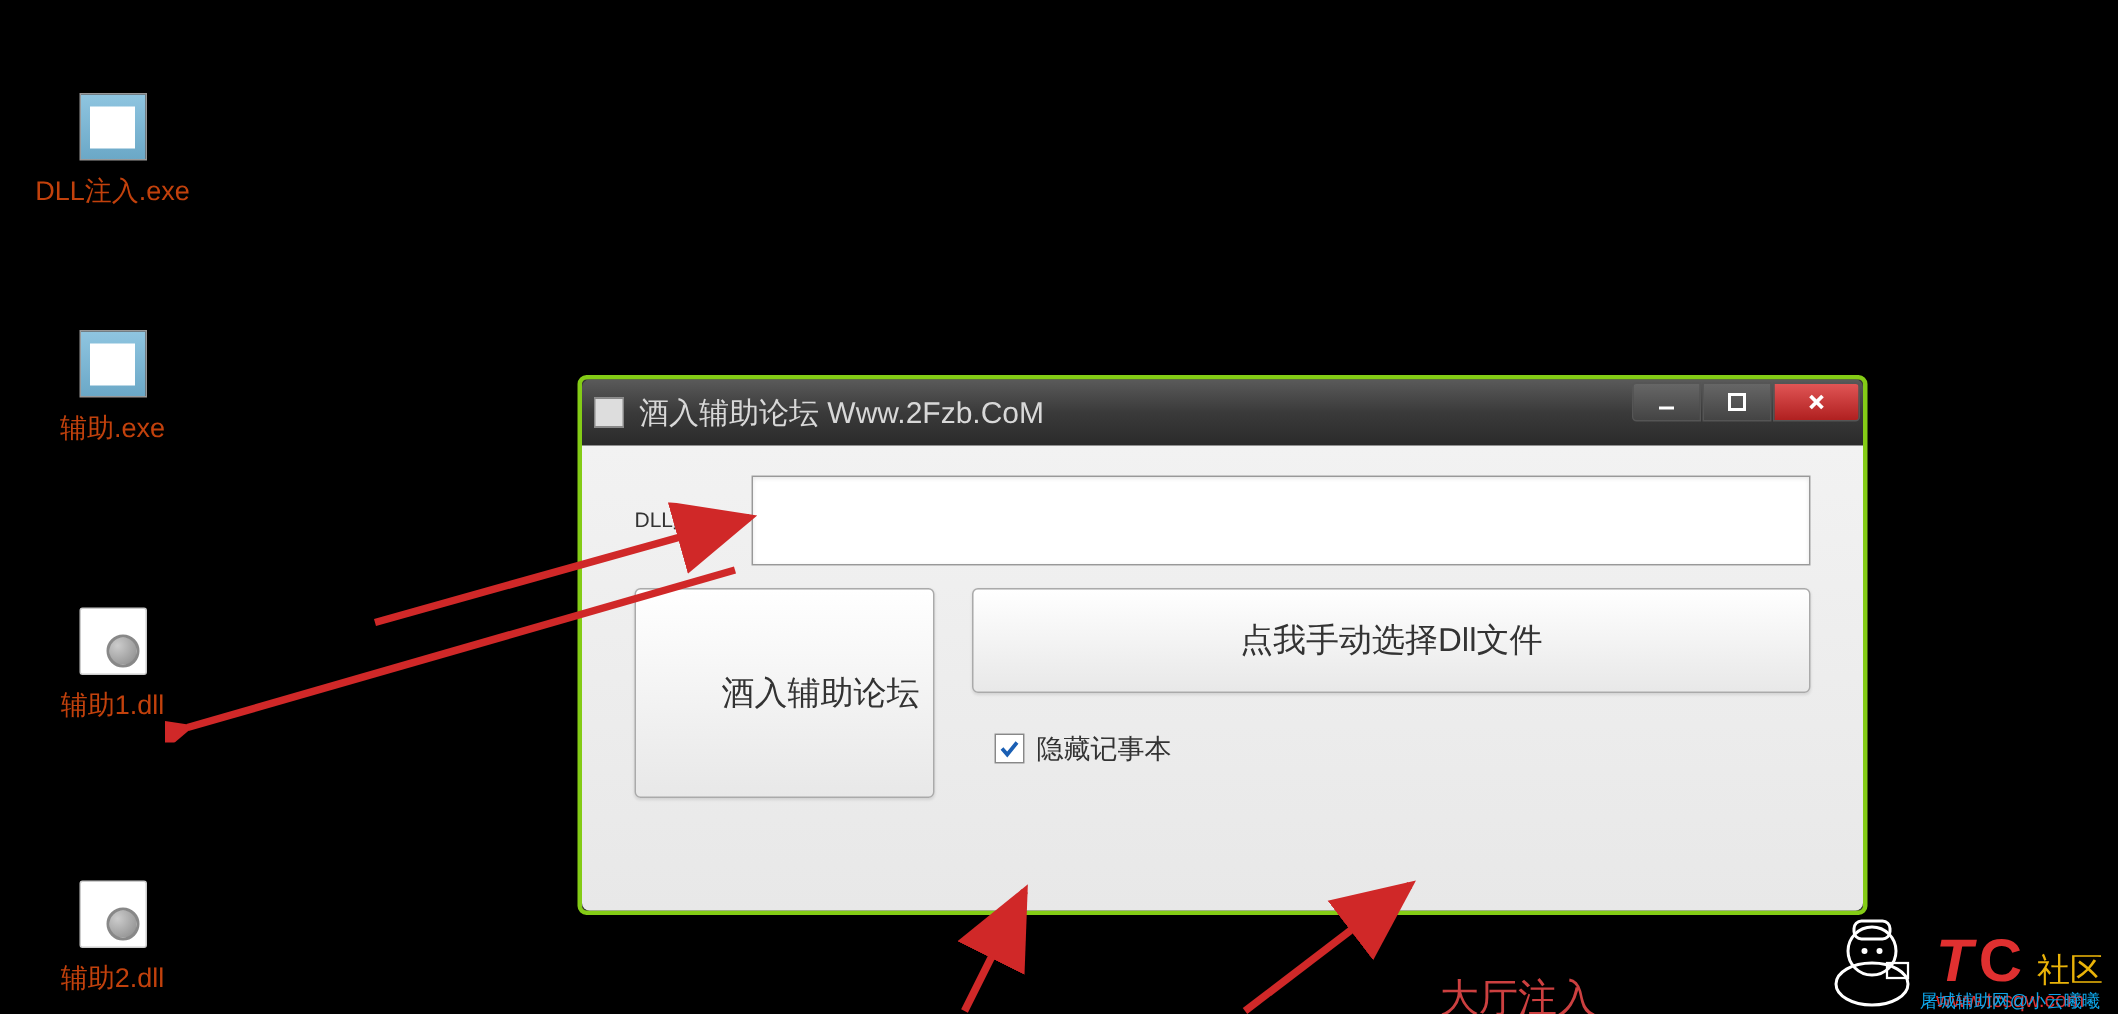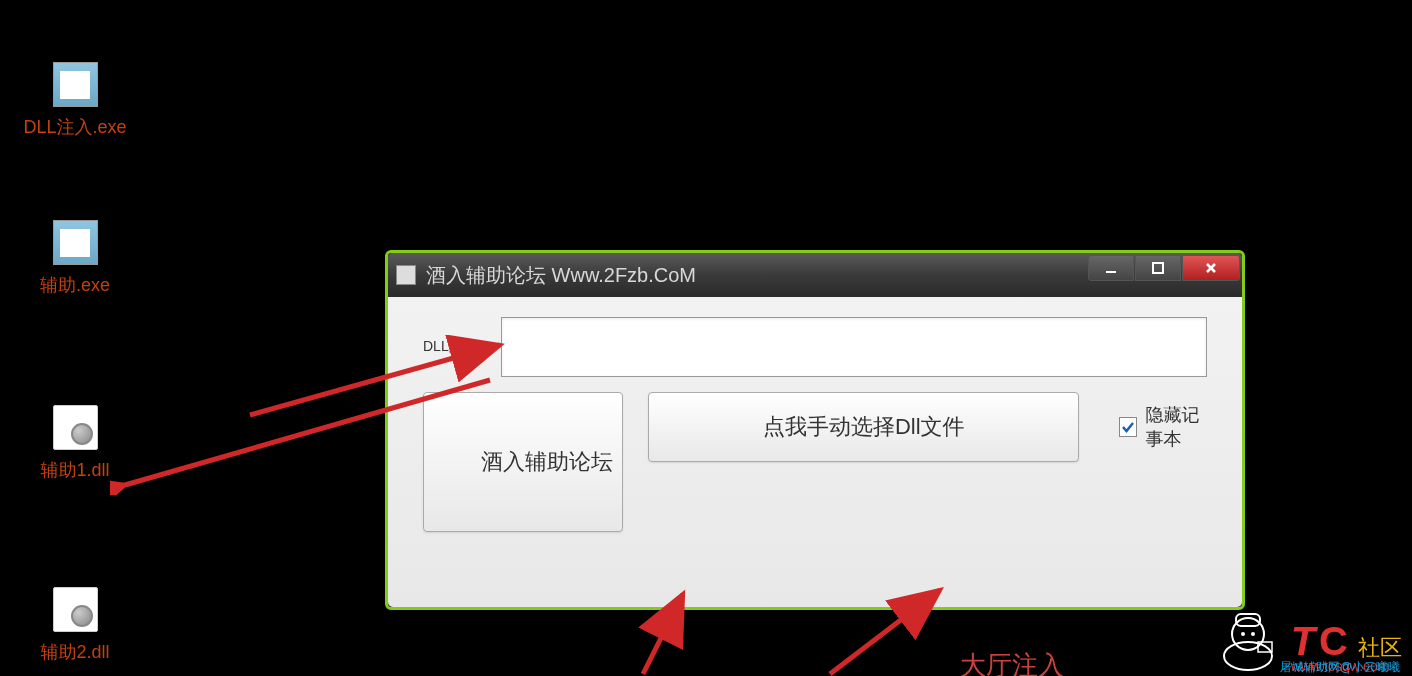--- a/index.html
+++ b/index.html
@@ -183,20 +183,21 @@
   width: 200px;
   height: 140px;
   display: flex;
   align-items: center;
   justify-content: center;
   padding-left: 48px;
 }
 .right-col {
   flex: 1;
   display: flex;
+  flex-direction: column;
   gap: 25px;
 }
 .btn-select {
   width: 100%;
   height: 70px;
   display: flex;
   align-items: center;
   justify-content: center;
 }
 .row3 {

